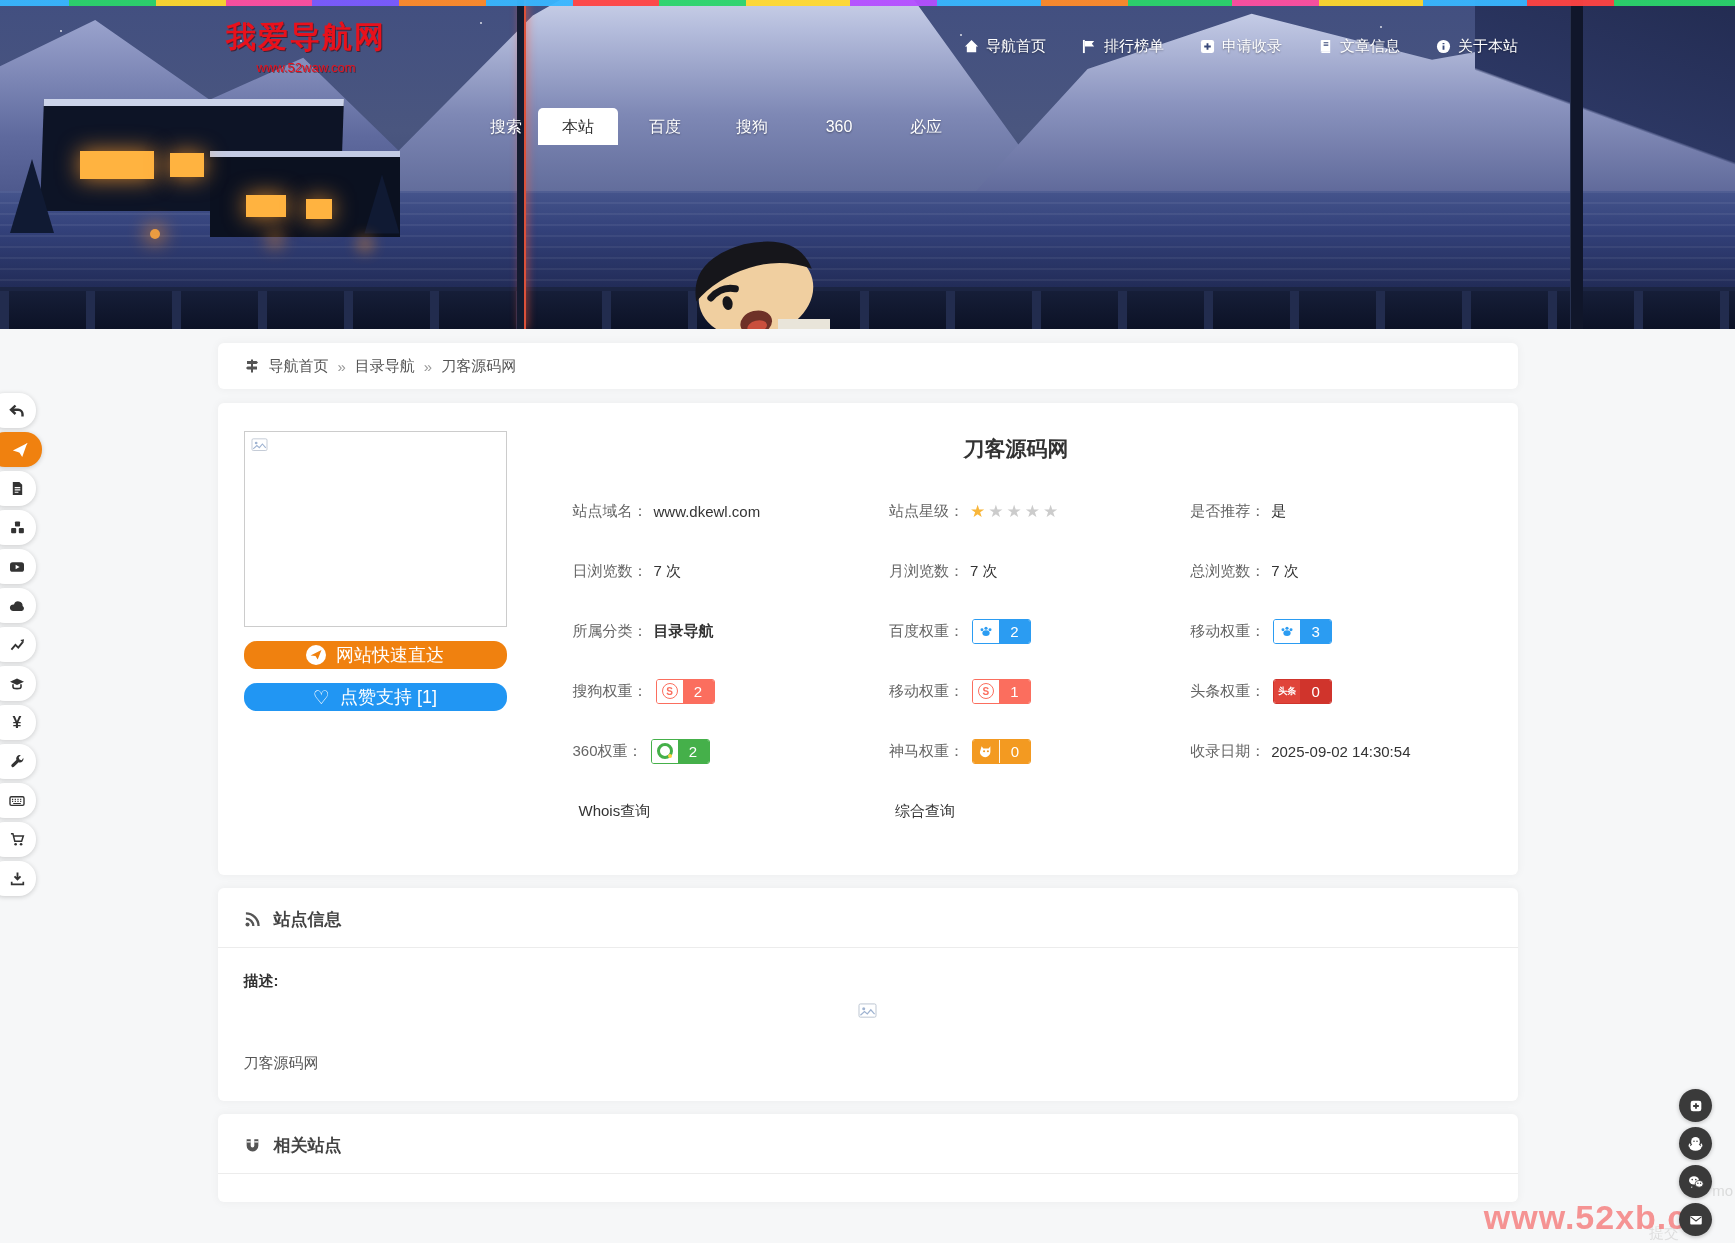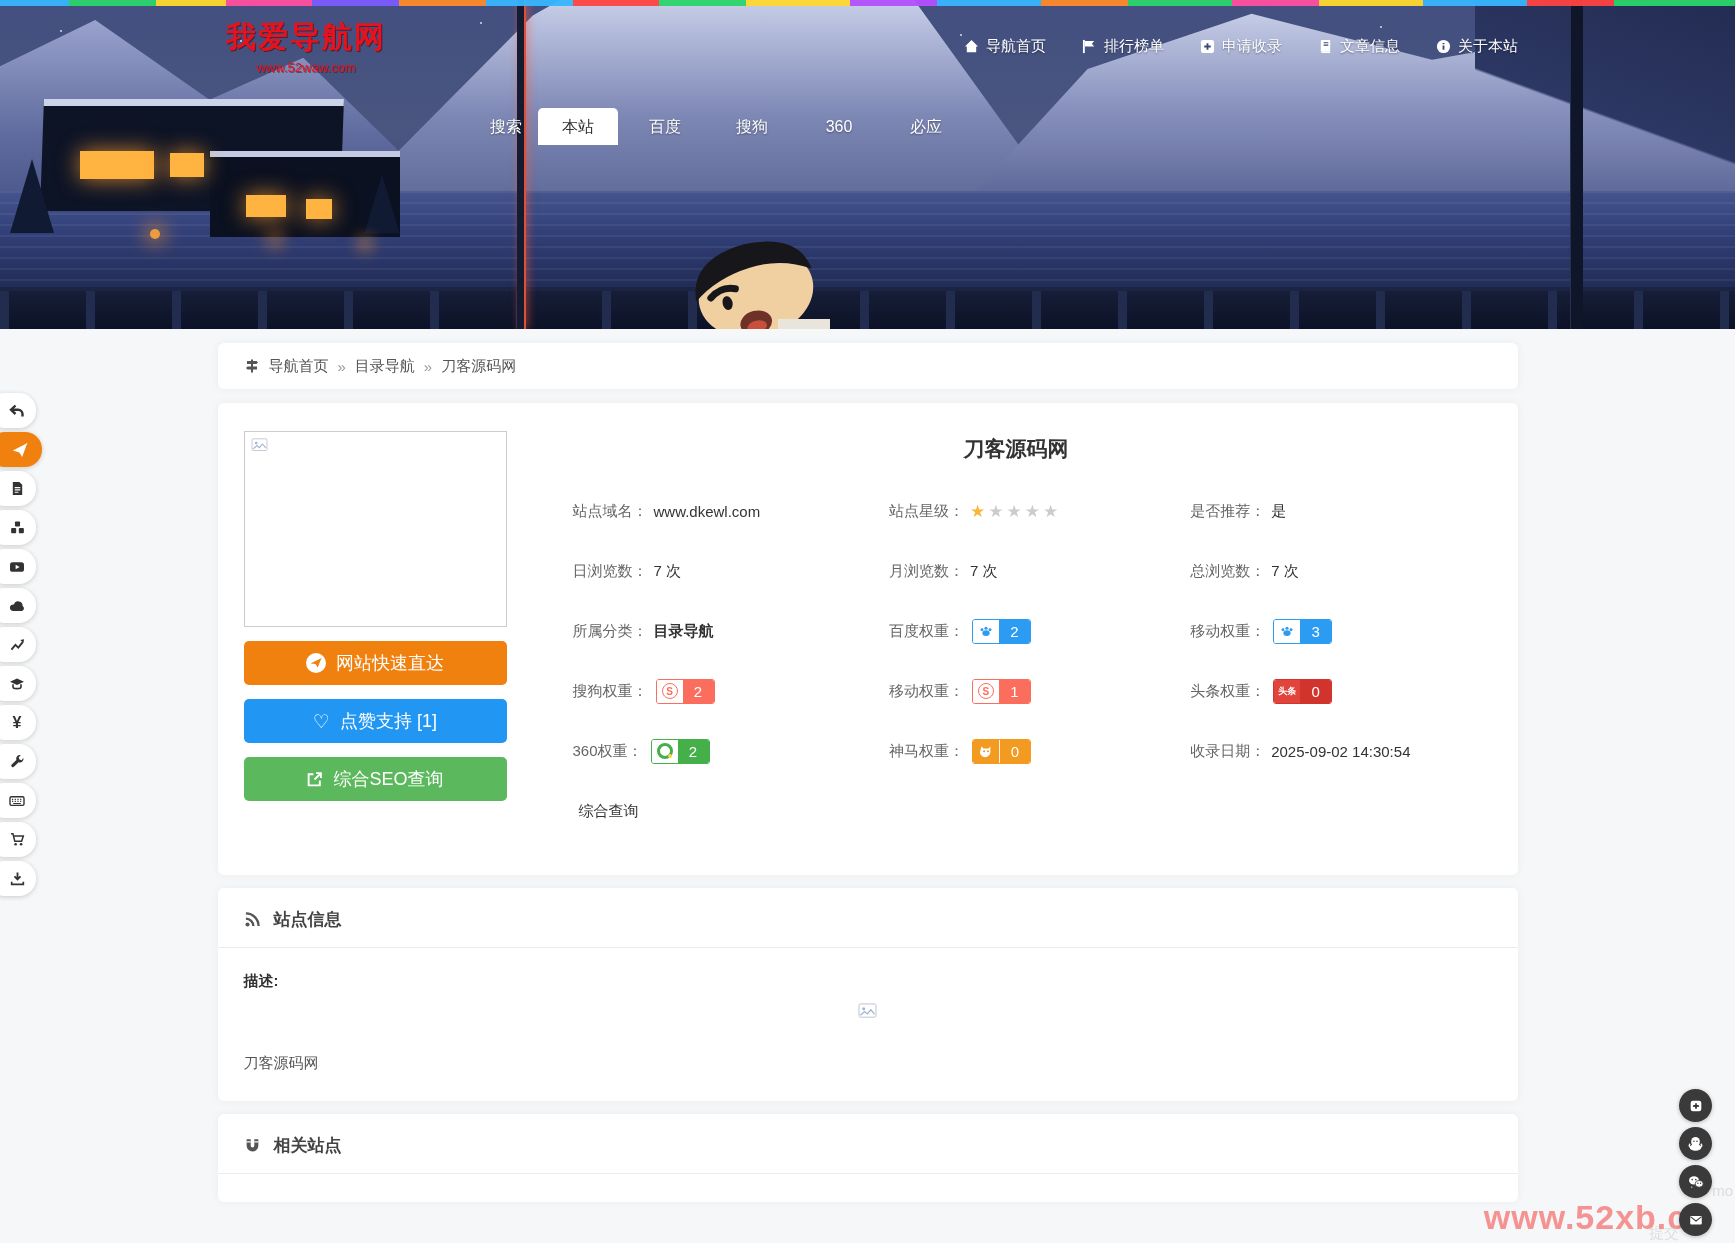--- a/index.html
+++ b/index.html
@@ -56,21 +56,21 @@
 
   
   .content { width:1300px; margin:0 auto; position:relative; }
   .card { background:#fff; border-radius:6px; box-shadow:0 0 10px rgba(0,0,0,.05); }
   .breadcrumb-card { margin-top:14px; height:46px; display:flex; align-items:center; padding:0 26px; font-size:15px; color:#555; gap:9px; }
   .crumb-sep { color:#999; }
 
   .main-card { margin-top:14px; display:flex; gap:34px; padding:28px 26px 34px; }
   .left-col { width:263px; flex:none; }
   .thumb-box { height:196px; border:1px solid #ccc; background:#fff; padding:6px; }
-  .act-btn { margin-top:14px; height:44px; border-radius:5px; color:#fff; font-size:18px; display:flex; align-items:center; justify-content:center; gap:10px; }
+  .act-btn { margin-top:14px; height:28px; border-radius:13px; color:#fff; font-size:18px; display:flex; align-items:center; justify-content:center; gap:10px; }
   .act-orange { background:var(--accent,#f0810f); }
   .act-blue { background:var(--blue,#2196f3); }
   .act-green { background:var(--green,#5cb85c); }
   .heart-glyph { font-size:19px; line-height:1; }
 
   .right-col { flex:1; padding-top:2px; }
   .site-title { text-align:center; font-size:21px; font-weight:bold; color:#333; margin:2px 0 18px; }
   .info-grid { display:grid; grid-template-columns:1.05fr 1fr 1fr;margin-left:32px; }
   .cell { height:60px; display:flex; align-items:center; font-size:15px; color:#666; }
   .cell .val { color:#333; margin-left:6px; }
@@ -229,27 +229,20 @@
         <svg width="20" height="20" viewBox="0 0 20 20">
             <circle cx="10" cy="10" r="10" fill="#fff"></circle>
             <path d="M4.5 10.5 15.5 5l-3.8 9.5-2.2-3.6z" fill="#f0810f"></path>
           </svg>
         <span>网站快速直达</span>
       </a>
       <a class="act-btn act-blue">
         <span class="heart-glyph">♡</span>
         <span>点赞支持 [1]</span>
       </a>
-      <a class="act-btn act-green">
-        <svg width="17" height="17" viewBox="0 0 16 16">
-            <path d="M13 9v4.5H2.5V3H7" stroke="#fff" stroke-width="1.8" fill="none"></path>
-            <path d="M9.5 2H14v4.5M14 2 8 8" stroke="#fff" stroke-width="1.8" fill="none"></path>
-          </svg>
-        <span>综合SEO查询</span>
-      </a>
     </div>
 
     <div class="right-col">
       <h1 class="site-title">刀客源码网</h1>
       <div class="info-grid">
 
         <div class="cell">
           <span>站点域名：</span>
           <span class="val">www.dkewl.com</span>
         </div>
@@ -355,20 +348,23 @@
               </span>
             <span class="bnum">0</span>
           </span>
         </div>
         <div class="cell">
           <span>收录日期：</span>
           <span class="val">2025-09-02 14:30:54</span>
         </div>
 
         <div class="cell">
+          <a class="val">Whois查询</a>
+        </div>
+        <div class="cell">
           <a class="val">综合查询</a>
         </div>
 
       </div>
     </div>
   </div>
 
   <div class="card section-card">
     <div class="section-head">
       <svg width="17" height="17" viewBox="0 0 16 16">

